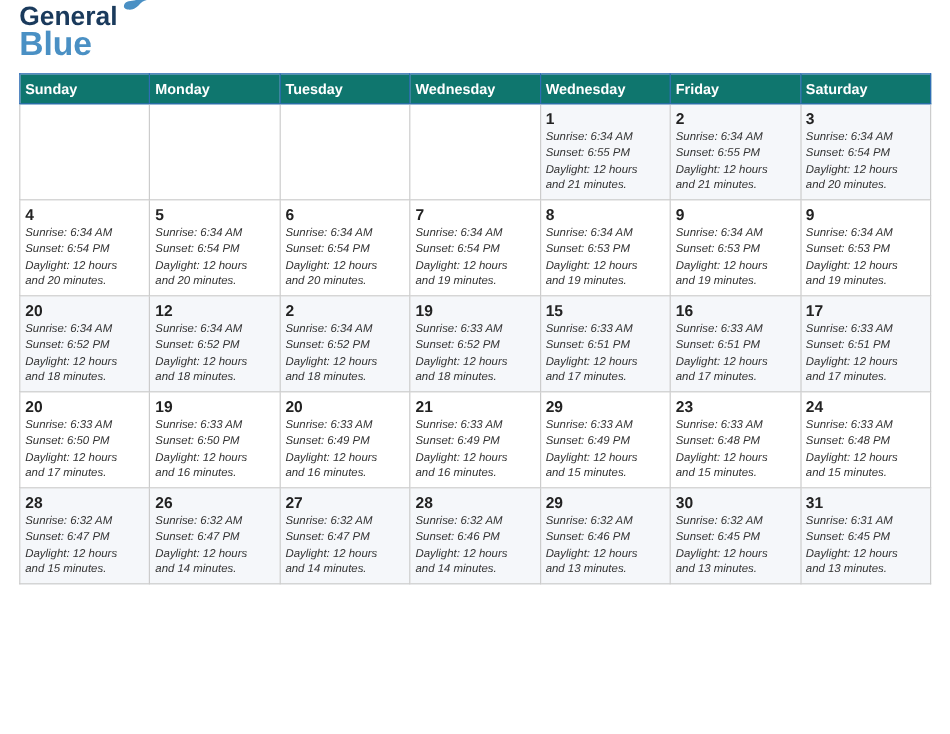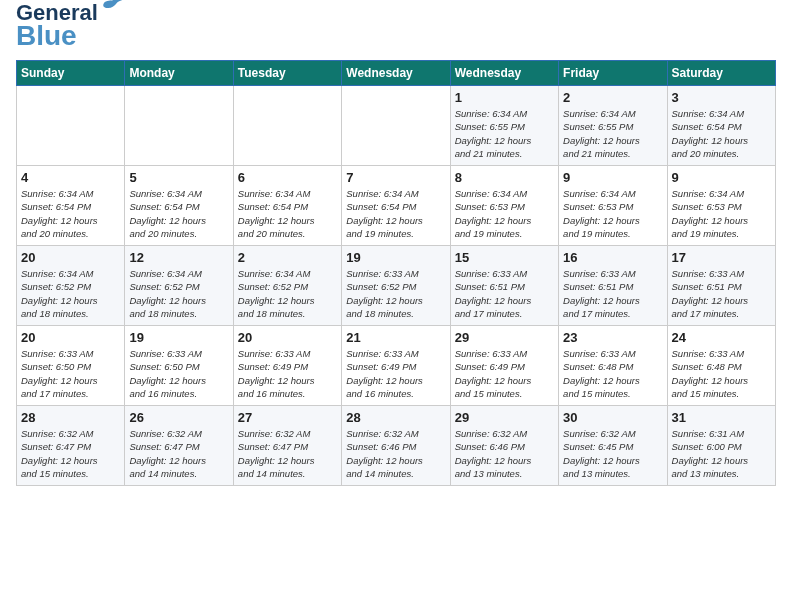--- a/index.html
+++ b/index.html
@@ -341,20 +341,20 @@
           <td>
             <span class="day-number">30</span>
             <div class="day-info" style="white-space: pre-line;">Sunrise: 6:32 AM
 Sunset: 6:45 PM
 Daylight: 12 hours
 and 13 minutes.</div>
           </td>
           <td>
             <span class="day-number">31</span>
             <div class="day-info" style="white-space: pre-line;">Sunrise: 6:31 AM
-Sunset: 6:00 PM
+Sunset: 6:45 PM
 Daylight: 12 hours
 and 13 minutes.</div>
           </td>
         </tr>
       </tbody>
   </table>
 </div>
 
 </body></html>

